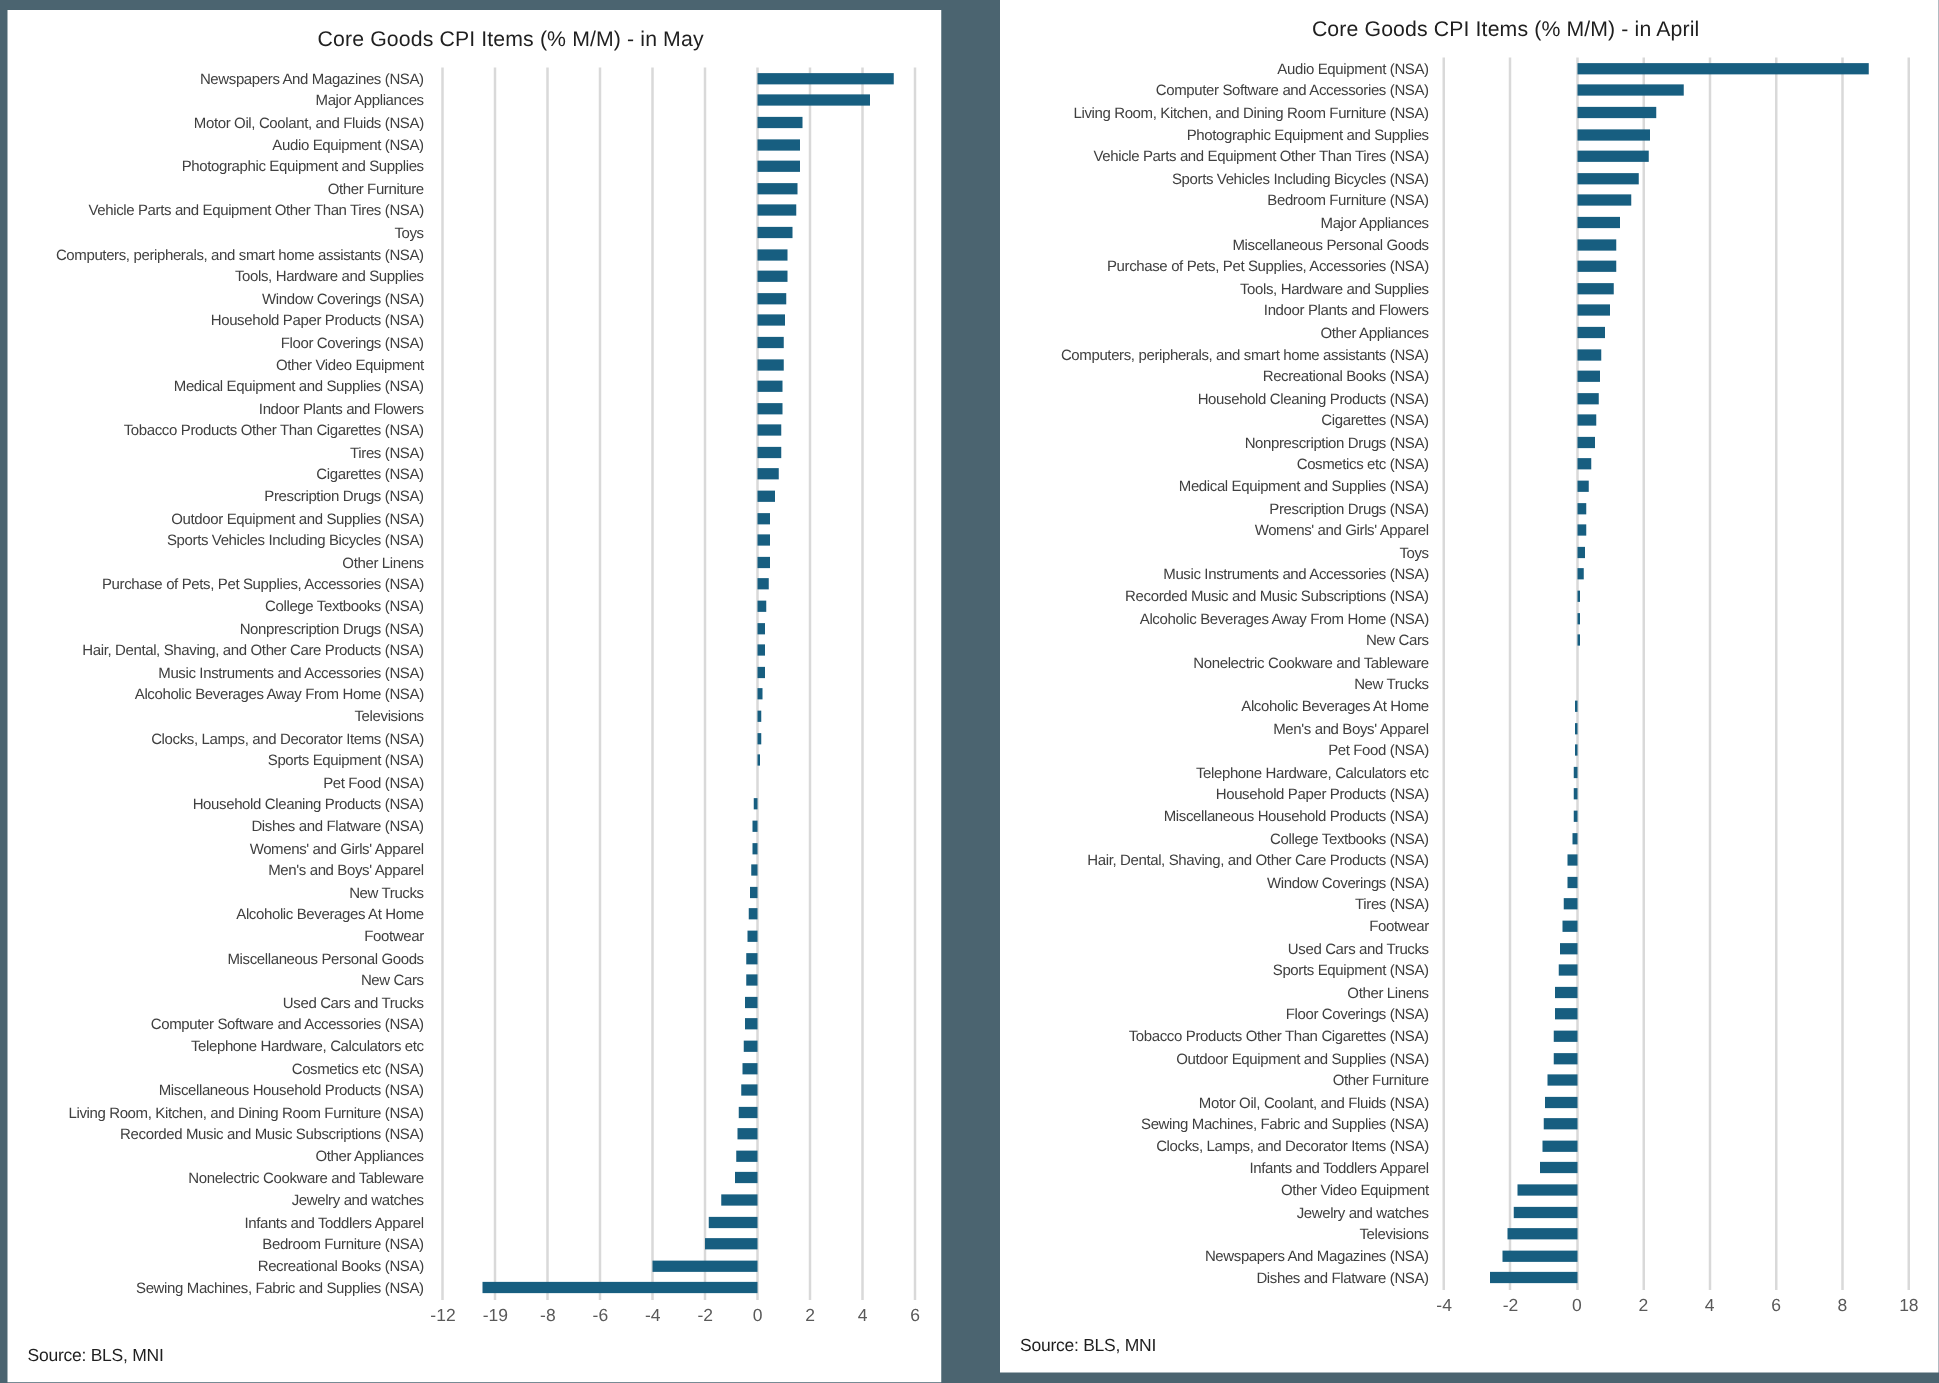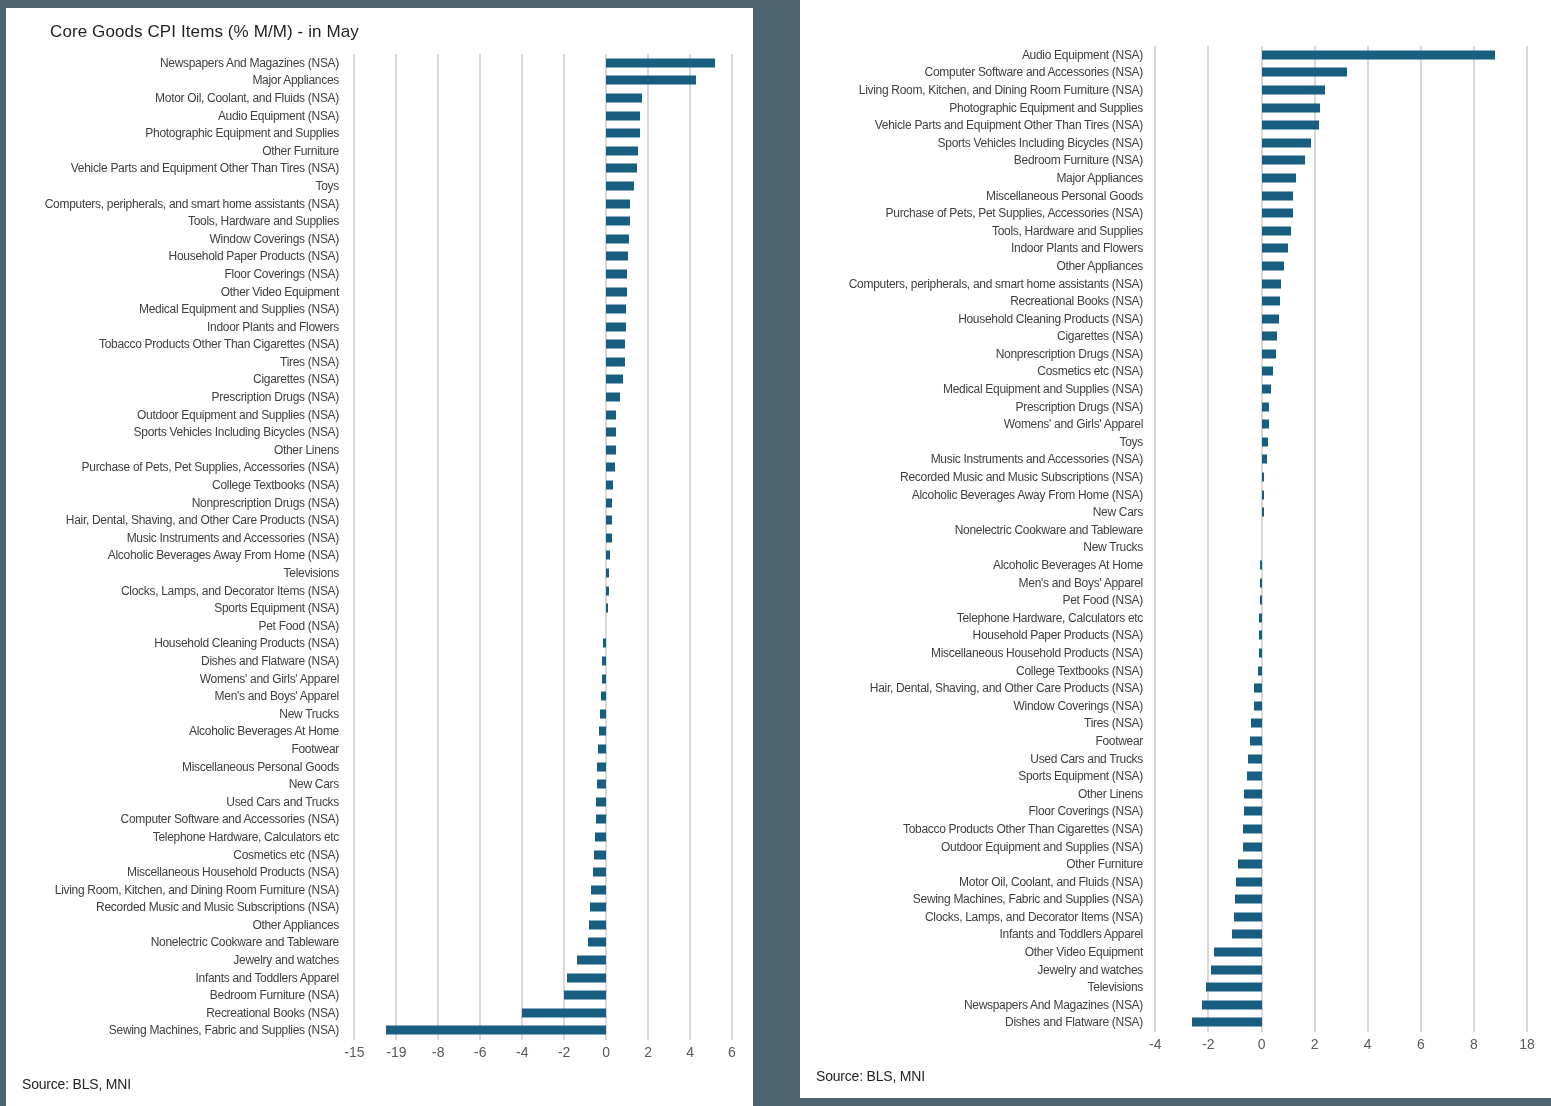--- a/index.html
+++ b/index.html
@@ -25,22 +25,22 @@
     --labelw: 340px;
   }
   #panel-april {
     left: 800px; top: 0; width: 751px; height: 1098px;
     --labelw: 350px;
   }
   .chart-title {
     position: absolute;
     top: 14px; left: 0; right: 0;
     margin: 0;
-    padding-left: 44px;
-    text-align: left;
+    padding-left: 58px;
+    text-align: center;
     font-size: 17px;
     font-weight: 400;
     color: var(--title_text, #1f1f1f);
     letter-spacing: 0.1px;
     white-space: nowrap;
   }
   .chart-area {
     position: absolute;
     inset: 0;
   }
@@ -464,36 +464,37 @@
             </div>
           </div>
           <div class="chart-row">
             <div class="row-label">Sewing Machines, Fabric and Supplies (NSA)</div>
             <div class="row-track">
               <div class="bar" title="Sewing Machines, Fabric and Supplies (NSA): -10.5" style="left: 9.79381%; width: 54.1237%;"></div>
             </div>
           </div>
         </div>
         <div class="axis-layer">
-          <span class="tick" style="left: 2.06186%;">-15</span>
+          <span class="tick" style="left: 2.06186%;">-12</span>
           <span class="tick" style="left: 12.3711%;">-19</span>
           <span class="tick" style="left: 22.6804%;">-8</span>
           <span class="tick" style="left: 32.9897%;">-6</span>
           <span class="tick" style="left: 43.299%;">-4</span>
           <span class="tick" style="left: 53.6082%;">-2</span>
           <span class="tick" style="left: 63.9175%;">0</span>
           <span class="tick" style="left: 74.2268%;">2</span>
           <span class="tick" style="left: 84.5361%;">4</span>
           <span class="tick" style="left: 94.8454%;">6</span>
         </div>
       </div>
     <div class="source">Source: BLS, MNI</div>
   </section>
 
   <section class="panel" id="panel-april">
+    <h2 class="chart-title">Core Goods CPI Items (% M/M) - in April</h2>
     <div class="chart-area">
         <div class="grid-layer">
           <div class="gridline" style="left: 1.3245%;"></div>
           <div class="gridline" style="left: 14.5695%;"></div>
           <div class="gridline" style="left: 27.8146%;"></div>
           <div class="gridline" style="left: 41.0596%;"></div>
           <div class="gridline" style="left: 54.3046%;"></div>
           <div class="gridline" style="left: 67.5497%;"></div>
           <div class="gridline" style="left: 80.7947%;"></div>
           <div class="gridline" style="left: 94.0397%;"></div>

